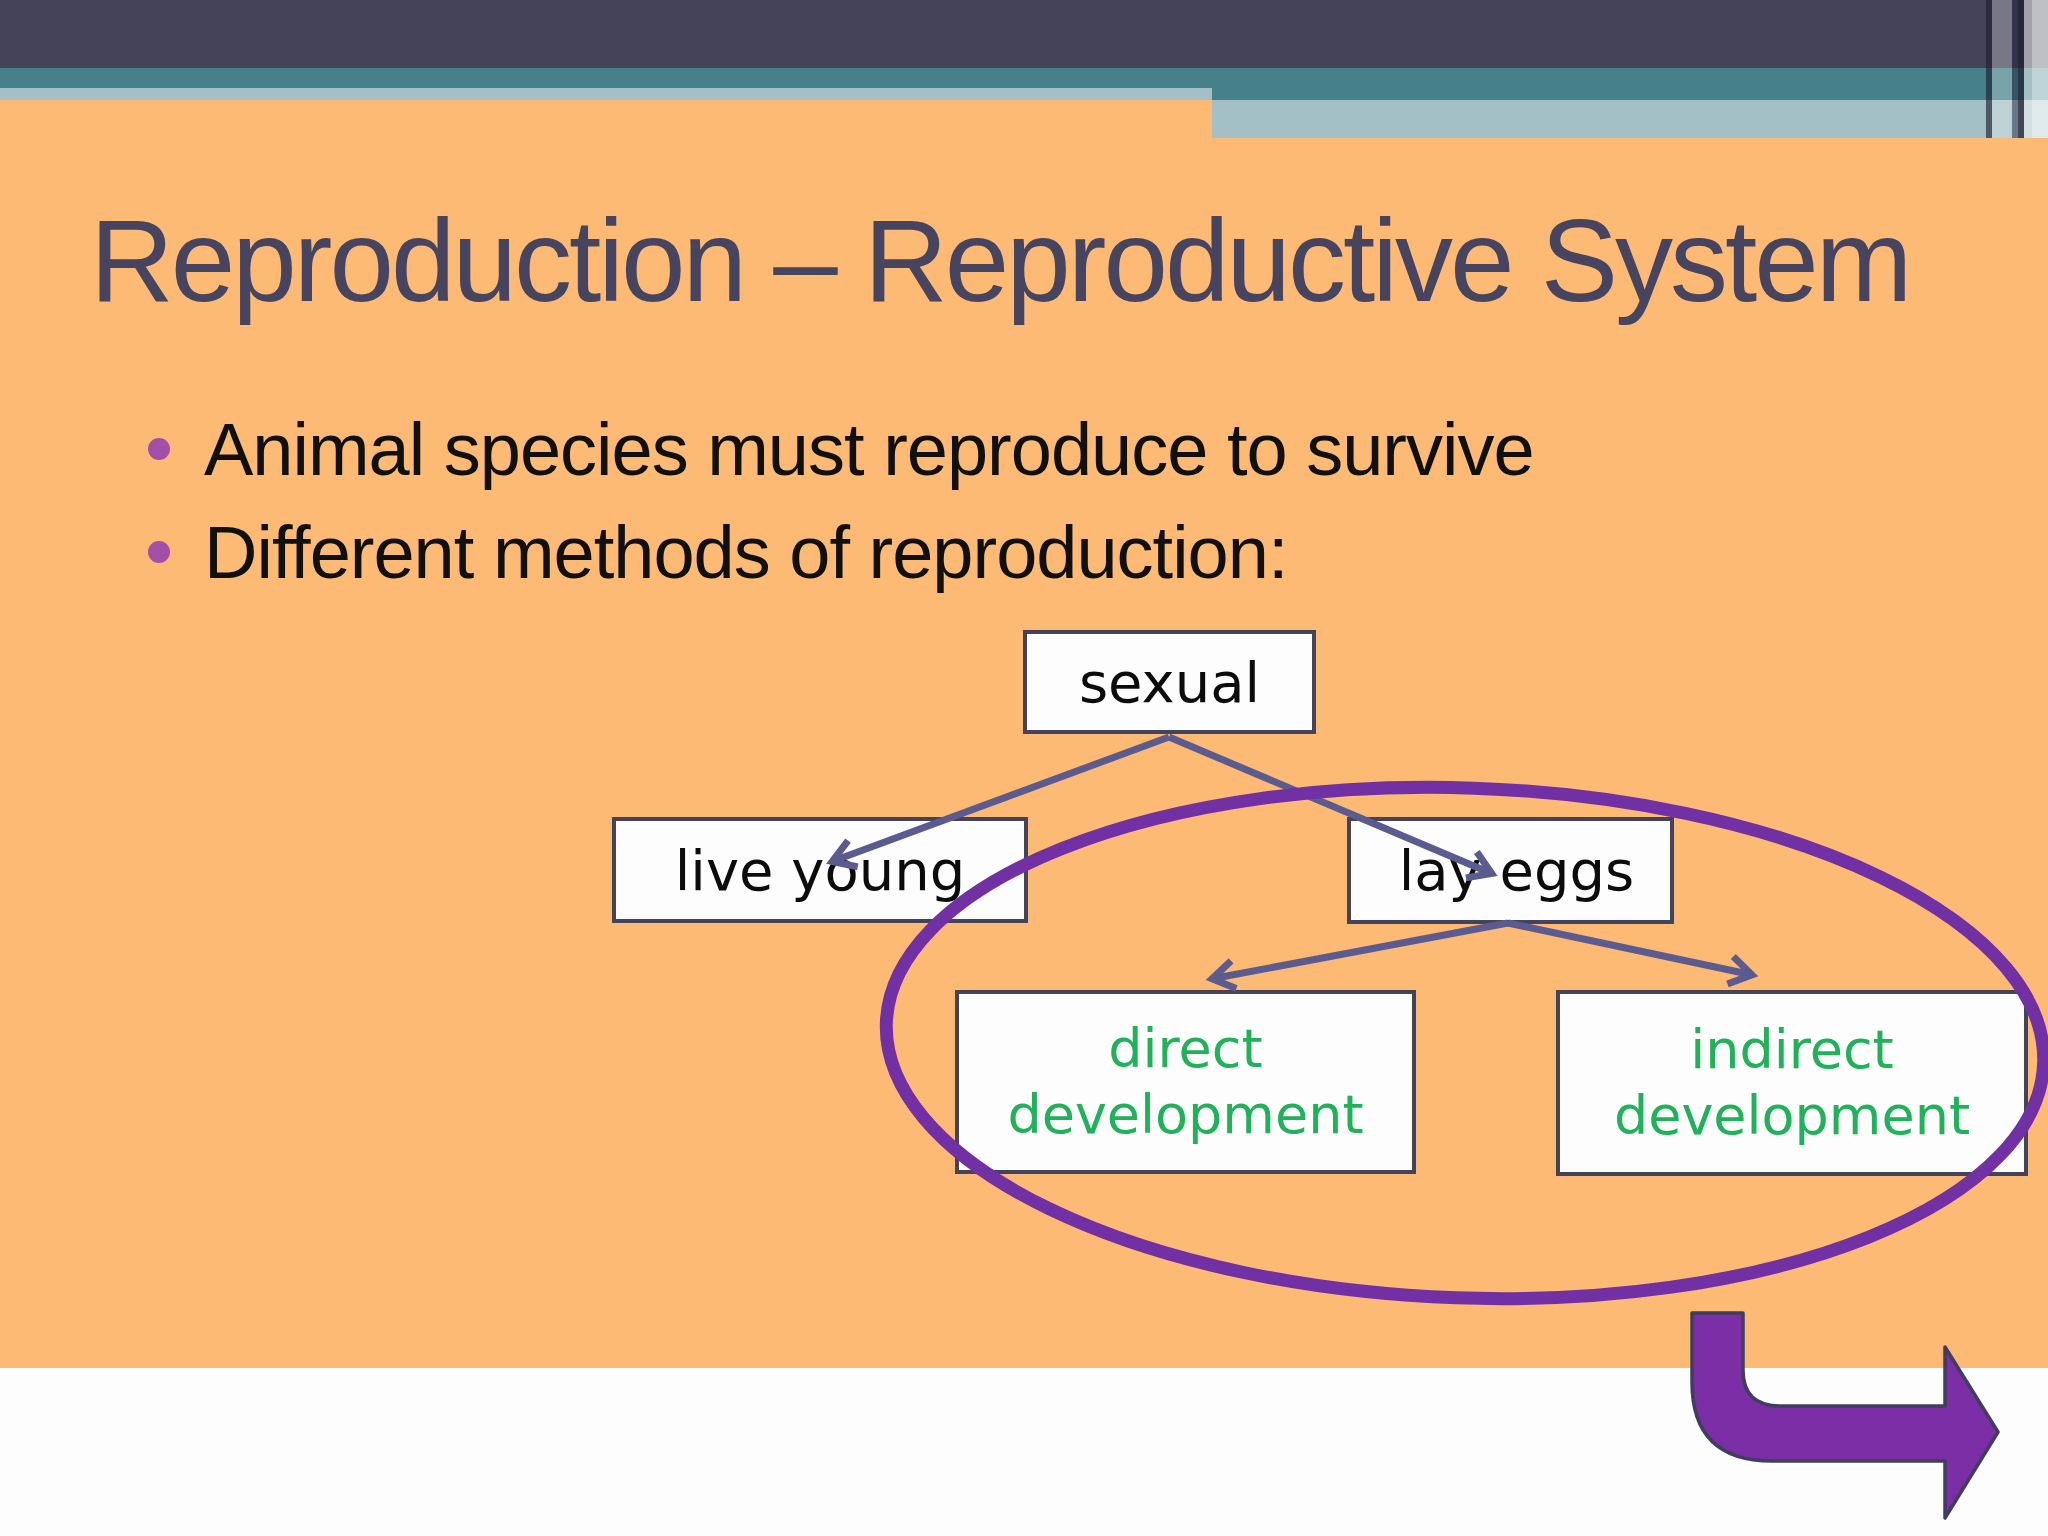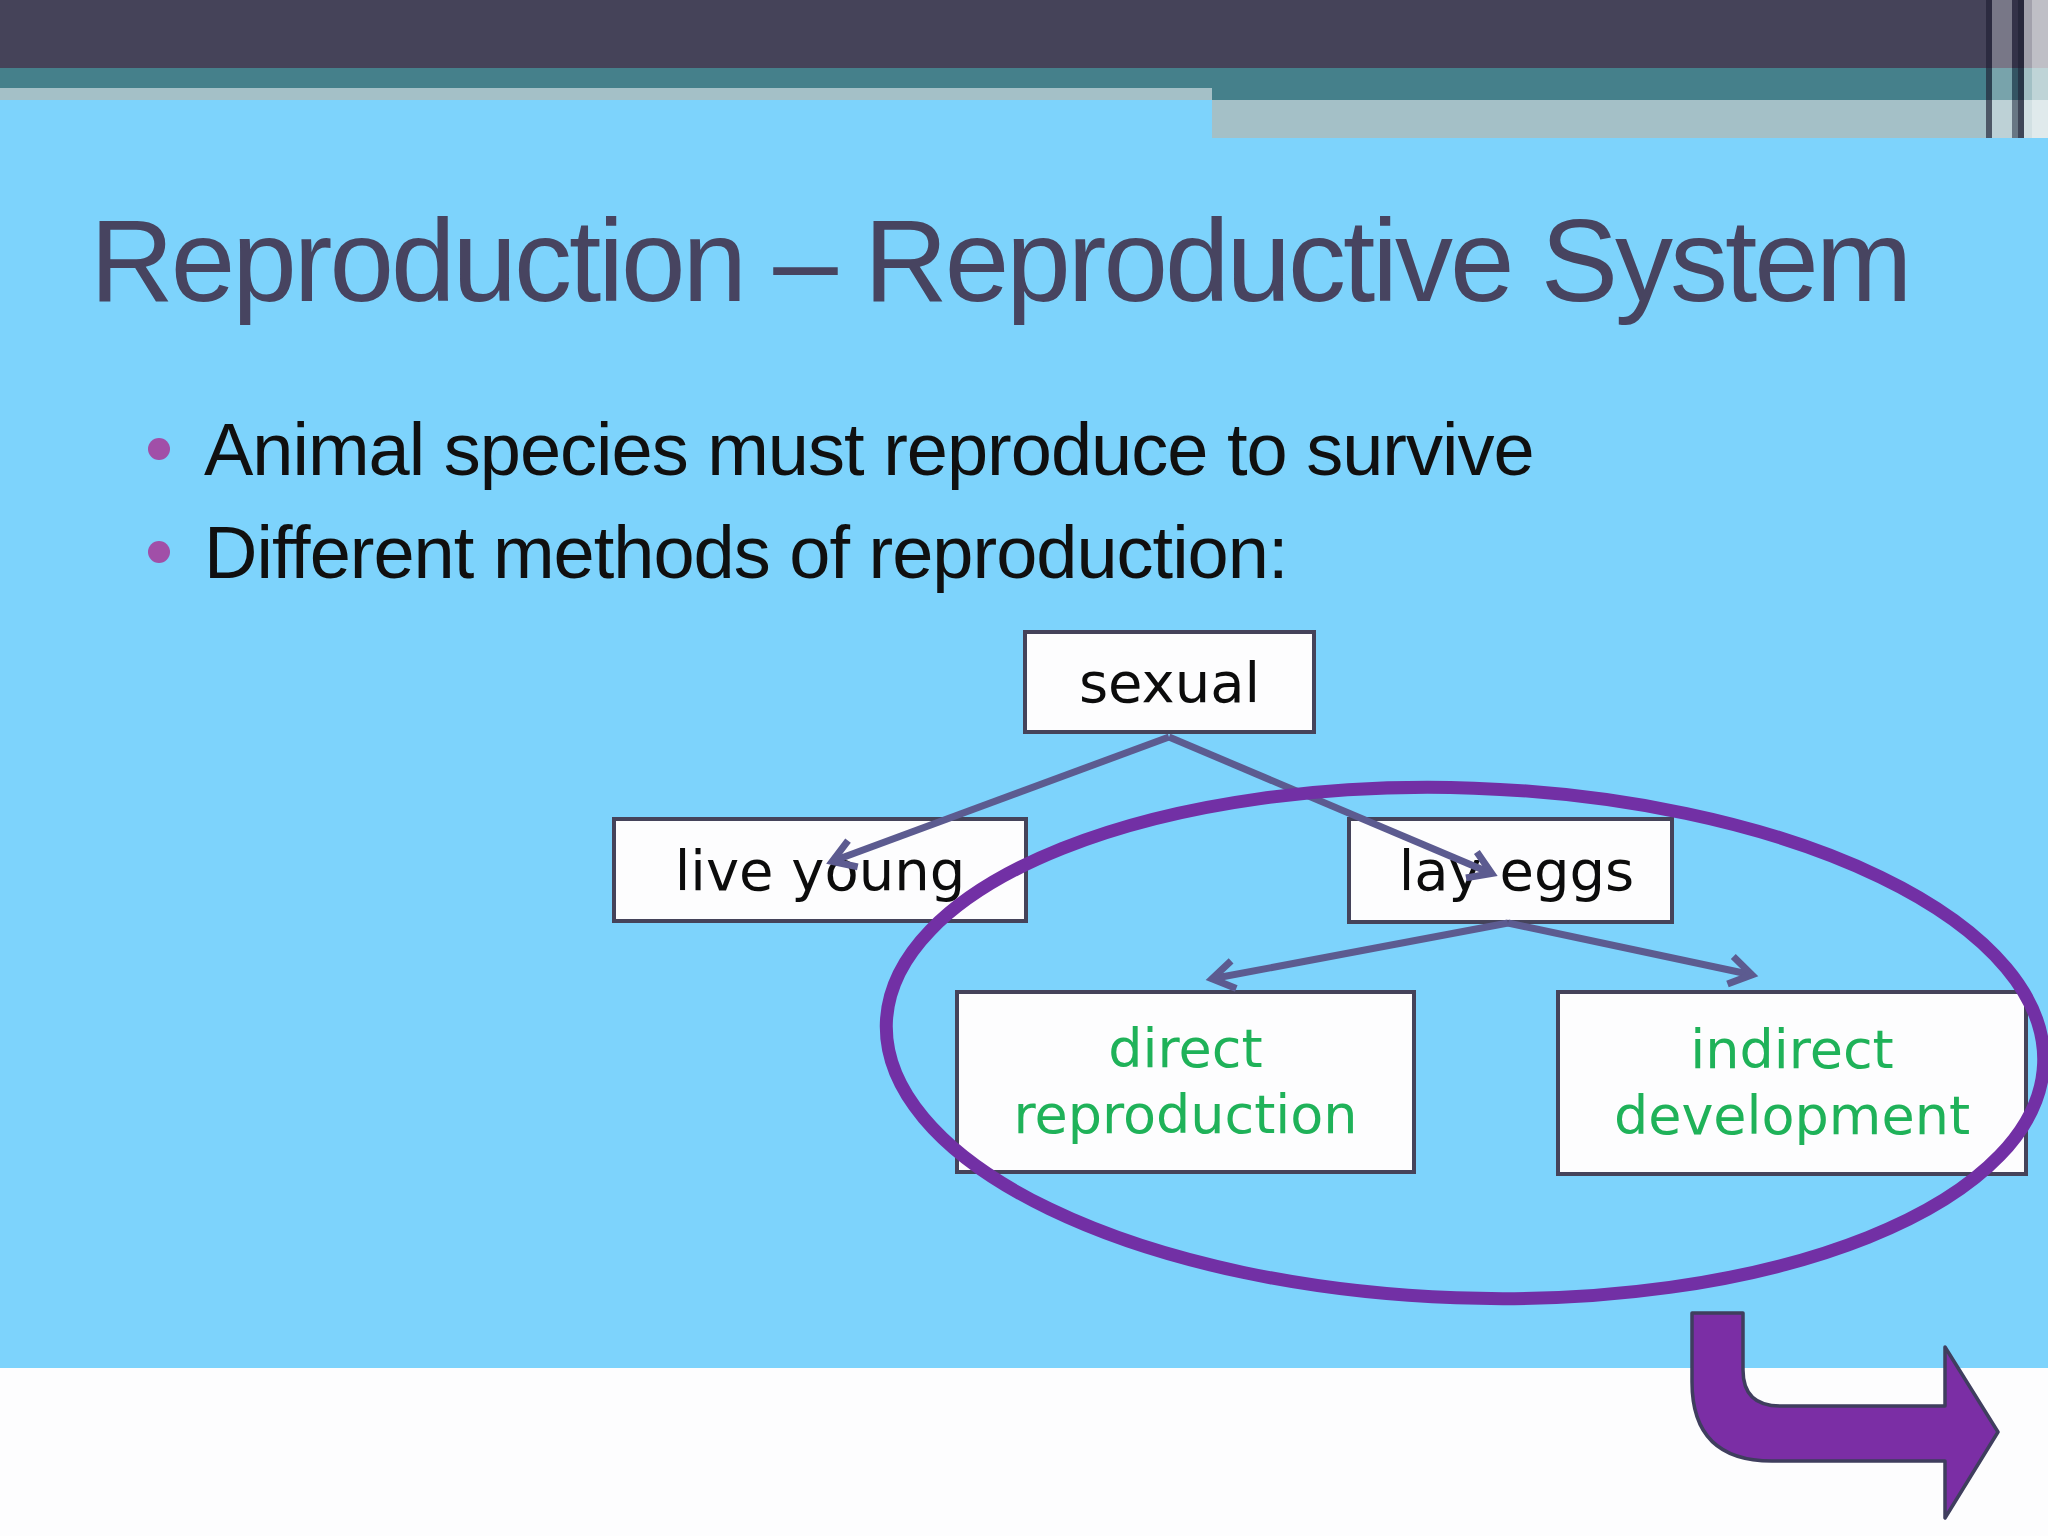--- a/index.html
+++ b/index.html
@@ -2,21 +2,21 @@
 <html><head>
 <meta charset="utf-8">
 <style>
   html,body{margin:0;padding:0;}
   body{
     width:2048px;height:1536px;
     background:#fdfdfe;
     font-family:"Liberation Sans", sans-serif;
     overflow:hidden;
   }
-  .stage{position:relative;width:2048px;height:1368px;background:#7dd3fc;}
+  .stage{position:relative;width:2048px;height:1368px;background:#fdba74;}
 
   
   .band-dark{position:absolute;left:0;top:0;width:2048px;height:68px;background:#454359;}
   .band-teal-full{position:absolute;left:0;top:68px;width:2048px;height:20px;background:#45808B;}
   .band-teal-right{position:absolute;left:1212px;top:88px;width:836px;height:12px;background:#45808B;}
   .band-light-left{position:absolute;left:0;top:88px;width:1212px;height:12px;background:#A4C0C7;}
   .band-light-right{position:absolute;left:1212px;top:100px;width:836px;height:38px;background:#A4C0C7;}
   .stripe{position:absolute;top:0;height:138px;}
   .s1{left:1986px;width:6px;background:rgba(30,30,50,0.65);}
   .s2{left:1992px;width:20px;background:rgba(255,255,255,0.28);}
@@ -95,21 +95,21 @@
   <div class="node n-live-young">
     <span class="lbl">live young</span>
   </div>
   <div class="node n-sexual">
     <span class="lbl">sexual</span>
   </div>
   <div class="node n-lay-eggs">
     <span class="lbl">lay eggs</span>
   </div>
   <div class="node n-direct">
-    <span class="lbl">direct reproduction</span>
+    <span class="lbl">direct development</span>
   </div>
   <div class="node n-indirect">
     <span class="lbl">indirect development</span>
   </div>
 
   <svg class="overlay" width="2048" height="1536" viewBox="0 0 2048 1536">
     <defs>
       <marker id="chev" markerWidth="40" markerHeight="40" refX="26" refY="20" orient="auto" markerUnits="userSpaceOnUse">
         <path d="M8,6 L30,20 L8,34" fill="none" stroke="#5C5B90" stroke-width="7"></path>
       </marker>

